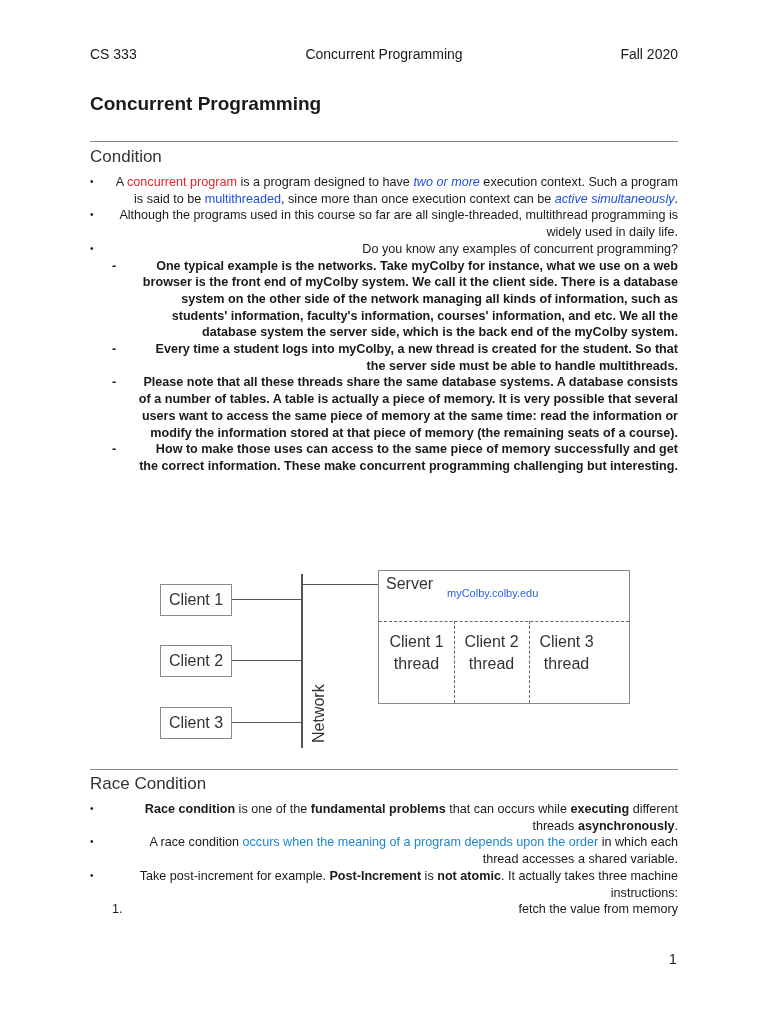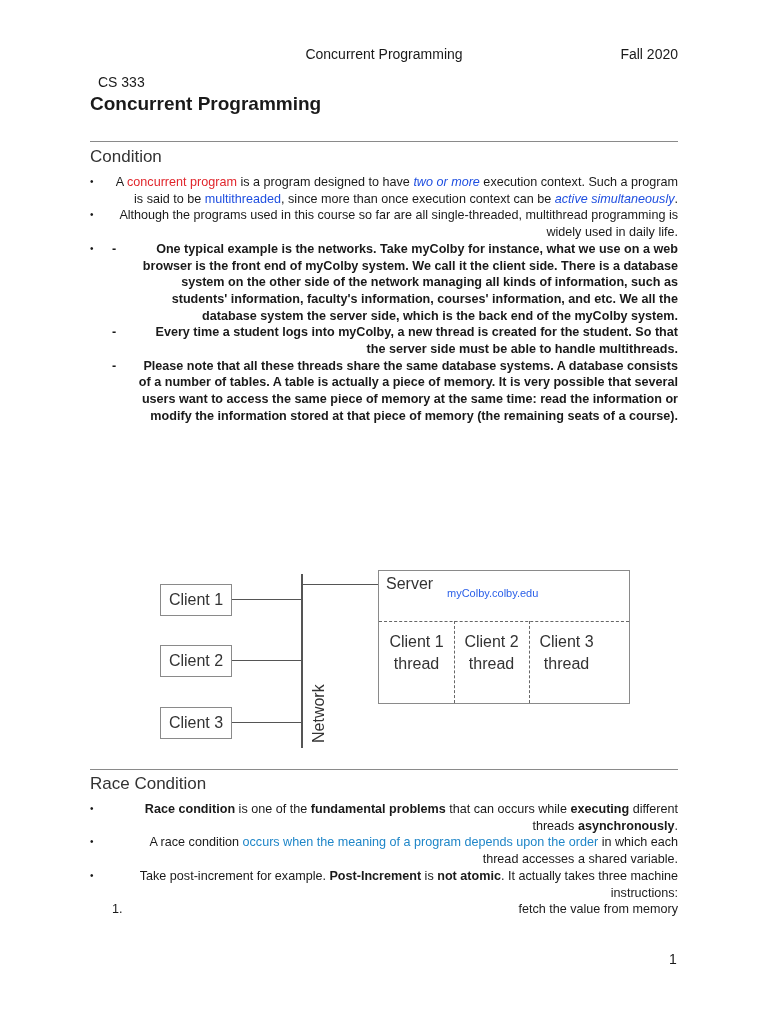--- a/index.html
+++ b/index.html
@@ -1,19 +1,19 @@
 <!DOCTYPE html>
 <html><head>
 <meta charset="utf-8">
 <style>
   html, body { margin: 0; padding: 0; background: #ffffff; }
   body { width: 768px; height: 1024px; position: relative; overflow: hidden;
          font-family: "Liberation Sans", sans-serif; color: #1a1a1a; }
   .header { position: absolute; top: 46px; left: 90px; width: 588px; height: 18px; font-size: 14px; }
-  .header .l { position: absolute; left: 8px; margin-top: 28px; }
+  .header .l { position: absolute; left: 0; }
   .header .c { position: absolute; left: 0; right: 0; text-align: center; }
   .header .r { position: absolute; right: 0; text-align: center; }
   .title { position: absolute; top: 93px; left: 90px; font-size: 19px; font-weight: bold; }
   .rule { position: absolute; left: 90px; width: 588px; height: 1px; background: #8a8a8a; }
   .section { position: absolute; left: 90px; font-size: 17px; color: #333; }
   ul.bullets { position: absolute; left: 90px; width: 588px; margin: 0; padding: 0; list-style: none;
                font-size: 12.6px; line-height: 16.7px; text-align: right; }
   ul.bullets > li { position: relative; padding-left: 23px; }
   ul.bullets > li::before { content: "•"; position: absolute; left: 0; top: 0; font-size: 10px; }
   ul.dashes { margin: 0; padding: 0; list-style: none; font-weight: bold; }
@@ -51,25 +51,26 @@
 </div>
 
 <div class="title">Concurrent Programming</div>
 
 <div class="rule" style="top:141px"></div>
 <div class="section" style="top:147px">Condition</div>
 
 <ul class="bullets" style="top:174px">
   <li><span>A </span><span class="red">concurrent program</span><span> is a program designed to have </span><span class="blue-i">two or more</span><span> execution context. Such a program is said to be </span><span class="blue">multithreaded</span><span>, since more than once execution context can be </span><span class="blue-i">active simultaneously</span><span>.</span></li>
   <li>Although the programs used in this course so far are all single-threaded, multithread programming is widely used in daily life.</li>
-  <li>
+  <li><span>Do you know any examples of concurrent programming?</span>
     <ul class="dashes" style="margin-left:-23px">
       <li>One typical example is the networks. Take myColby for instance, what we use on a web browser is the front end of myColby system. We call it the client side. There is a database system on the other side of the network managing all kinds of information, such as students' information, faculty's information,  courses' information, and etc. We all the database system the server side, which is the back end of the myColby system.</li>
       <li>Every time a student logs into myColby, a new thread is created for the student. So that the server side must be able to handle multithreads.</li>
       <li>Please note that all these threads share the same database systems. A database consists of a number of tables. A table is actually a piece of memory. It is very possible that several users want to access the same piece of memory at the same time: read the information or modify the information stored at that piece of memory (the remaining seats of a course).</li>
+      <li>How to make those uses can access to the same piece of memory successfully and get the correct information. These make concurrent programming challenging but interesting.</li>
     </ul>
   </li>
 </ul>
 
 <div class="diagram">
   <div class="box" style="left:10px;top:24px;width:70px;height:30px">Client 1</div>
   <div class="box" style="left:10px;top:85px;width:70px;height:30px">Client 2</div>
   <div class="box" style="left:10px;top:147px;width:70px;height:30px">Client 3</div>
   <div class="hline" style="left:82px;top:39px;width:69px"></div>
   <div class="hline" style="left:82px;top:100px;width:69px"></div>

